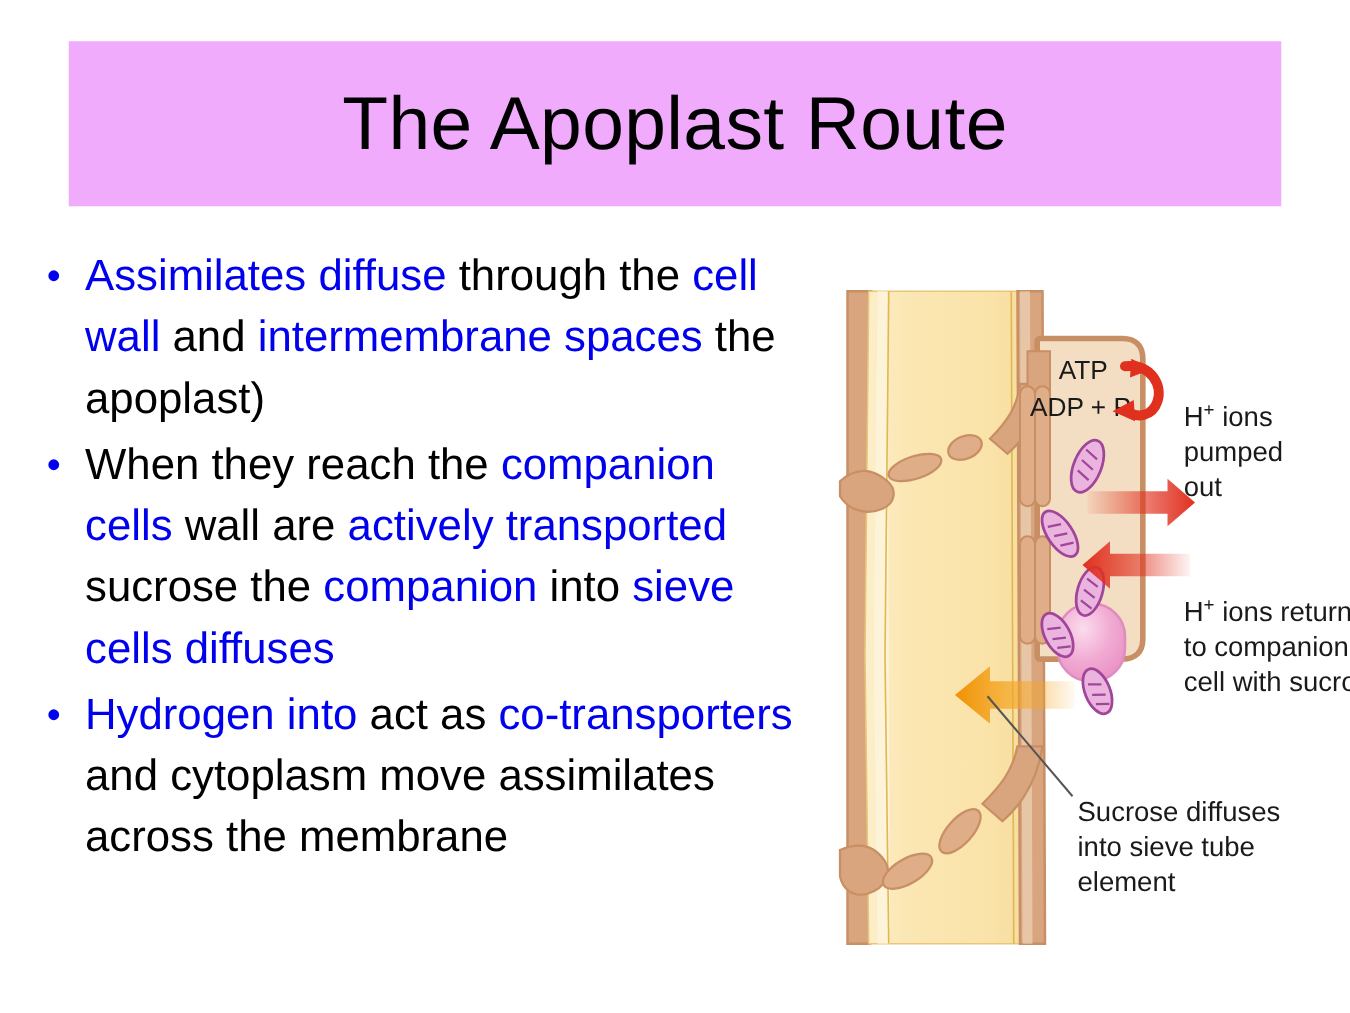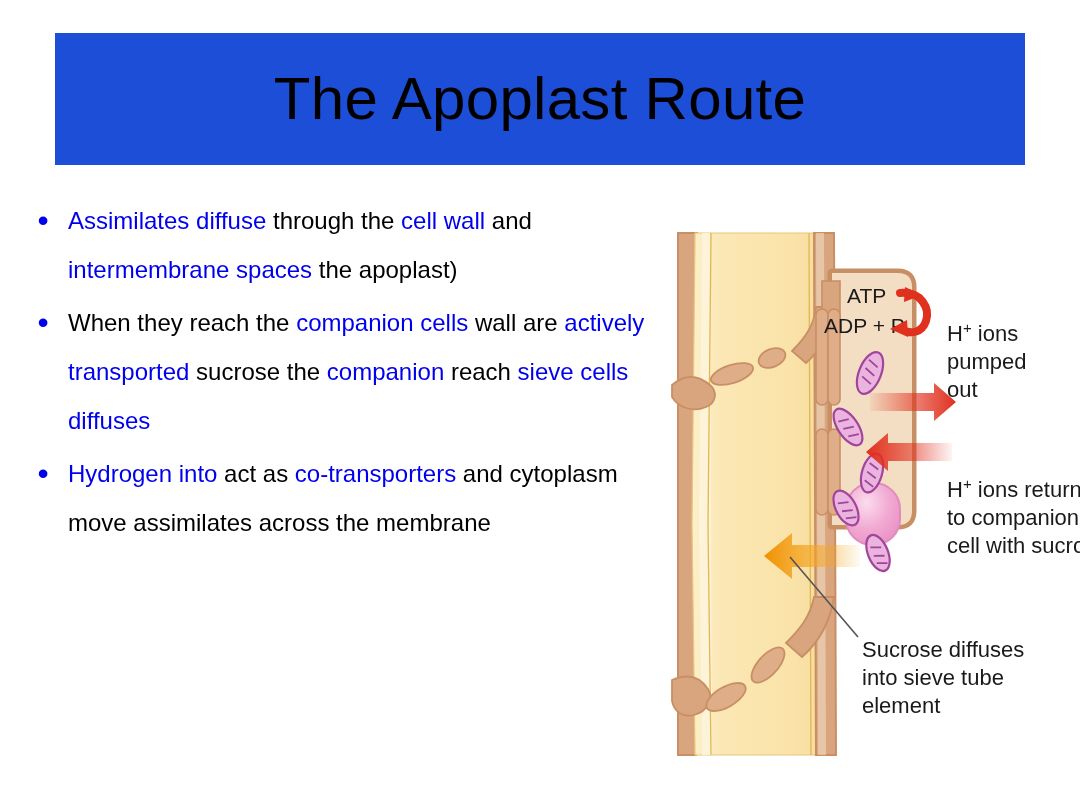--- a/index.html
+++ b/index.html
@@ -8,21 +8,21 @@
     width:1080px; height:810px;
     position:relative; overflow:hidden;
     font-family:"Liberation Sans", sans-serif;
     background:#ffffff;
   }
 
   
   #title-banner{
     position:absolute; left:55px; top:33px;
     width:970px; height:132px;
-    background:#1d4ed8;
+    background:#f0abfc;
     display:flex; align-items:center; justify-content:center;
   }
   #title-text{
     font-size:60px; font-weight:400; color:#000000;
     letter-spacing:0.3px; line-height:1;
     white-space:nowrap;
   }
 
   
   #body-text{
@@ -34,21 +34,21 @@
     margin-bottom:4px;
   }
   .bullet-marker{
     width:50px; flex:0 0 50px;
     font-size:32px; line-height:49px;
     color:#0000EE; text-align:center;
     user-select:none;
   }
   .bullet-body{
     flex:1 1 auto;
-    font-size:24px; line-height:49px;
+    font-size:35px; line-height:49px;
     color:#000000;
   }
   .kw{ color:#0000EE; }
 
   
   #diagram{
     position:absolute; left:664px; top:225px;
     width:430px; height:540px;
   }
   #diagram svg{ display:block; }
@@ -65,21 +65,21 @@
   <div class="bullet-item">
     <div class="bullet-marker">•</div>
     <div class="bullet-body">
       <span class="kw">Assimilates diffuse</span><span> through the </span><span class="kw">cell wall</span><span> and </span><span class="kw">intermembrane spaces</span><span> the apoplast)</span>
     </div>
   </div>
 
   <div class="bullet-item">
     <div class="bullet-marker">•</div>
     <div class="bullet-body">
-      <span>When they reach the </span><span class="kw">companion cells</span><span> wall are </span><span class="kw">actively transported</span><span> sucrose the </span><span class="kw">companion</span><span> reach </span><span class="kw">sieve cells diffuses</span>
+      <span>When they reach the </span><span class="kw">companion cells</span><span> wall are </span><span class="kw">actively transported</span><span> sucrose the </span><span class="kw">companion</span><span> into </span><span class="kw">sieve cells diffuses</span>
     </div>
   </div>
 
   <div class="bullet-item">
     <div class="bullet-marker">•</div>
     <div class="bullet-body">
       <span class="kw">Hydrogen into</span><span> act as </span><span class="kw">co-transporters</span><span> and cytoplasm move assimilates across the membrane</span>
     </div>
   </div>
 

